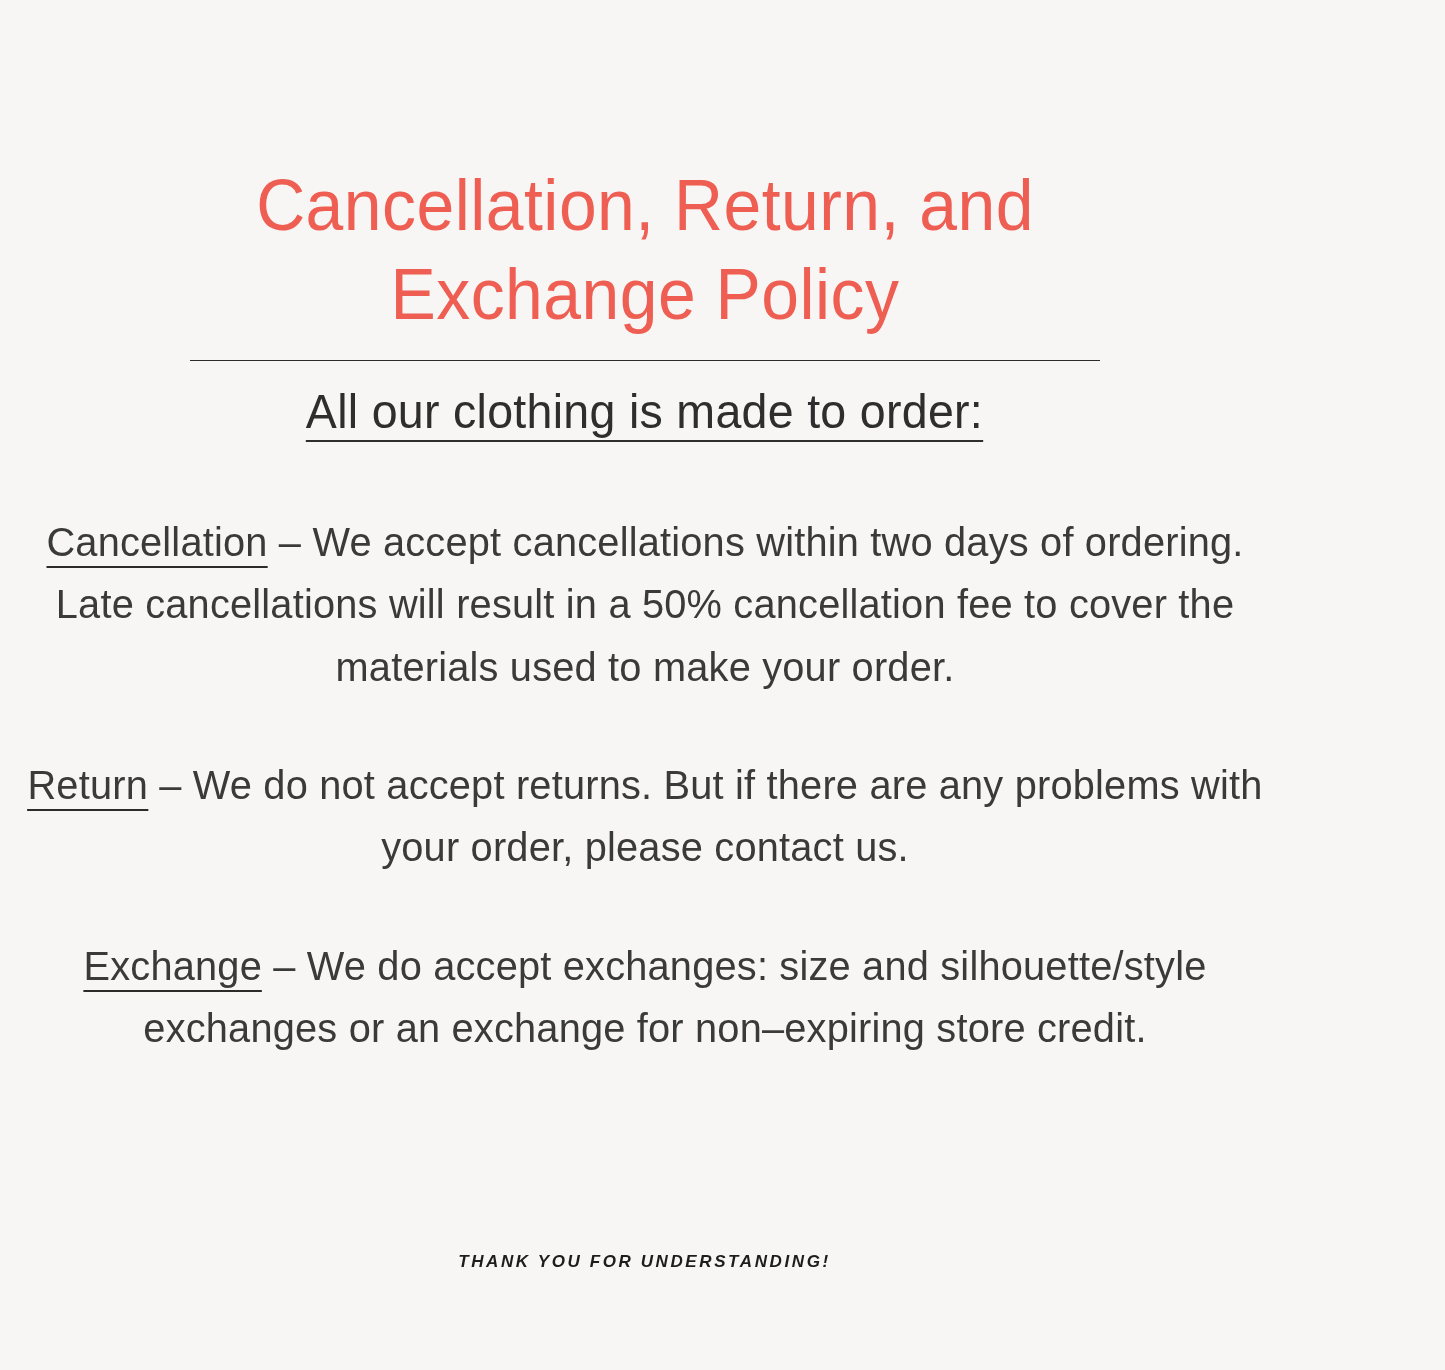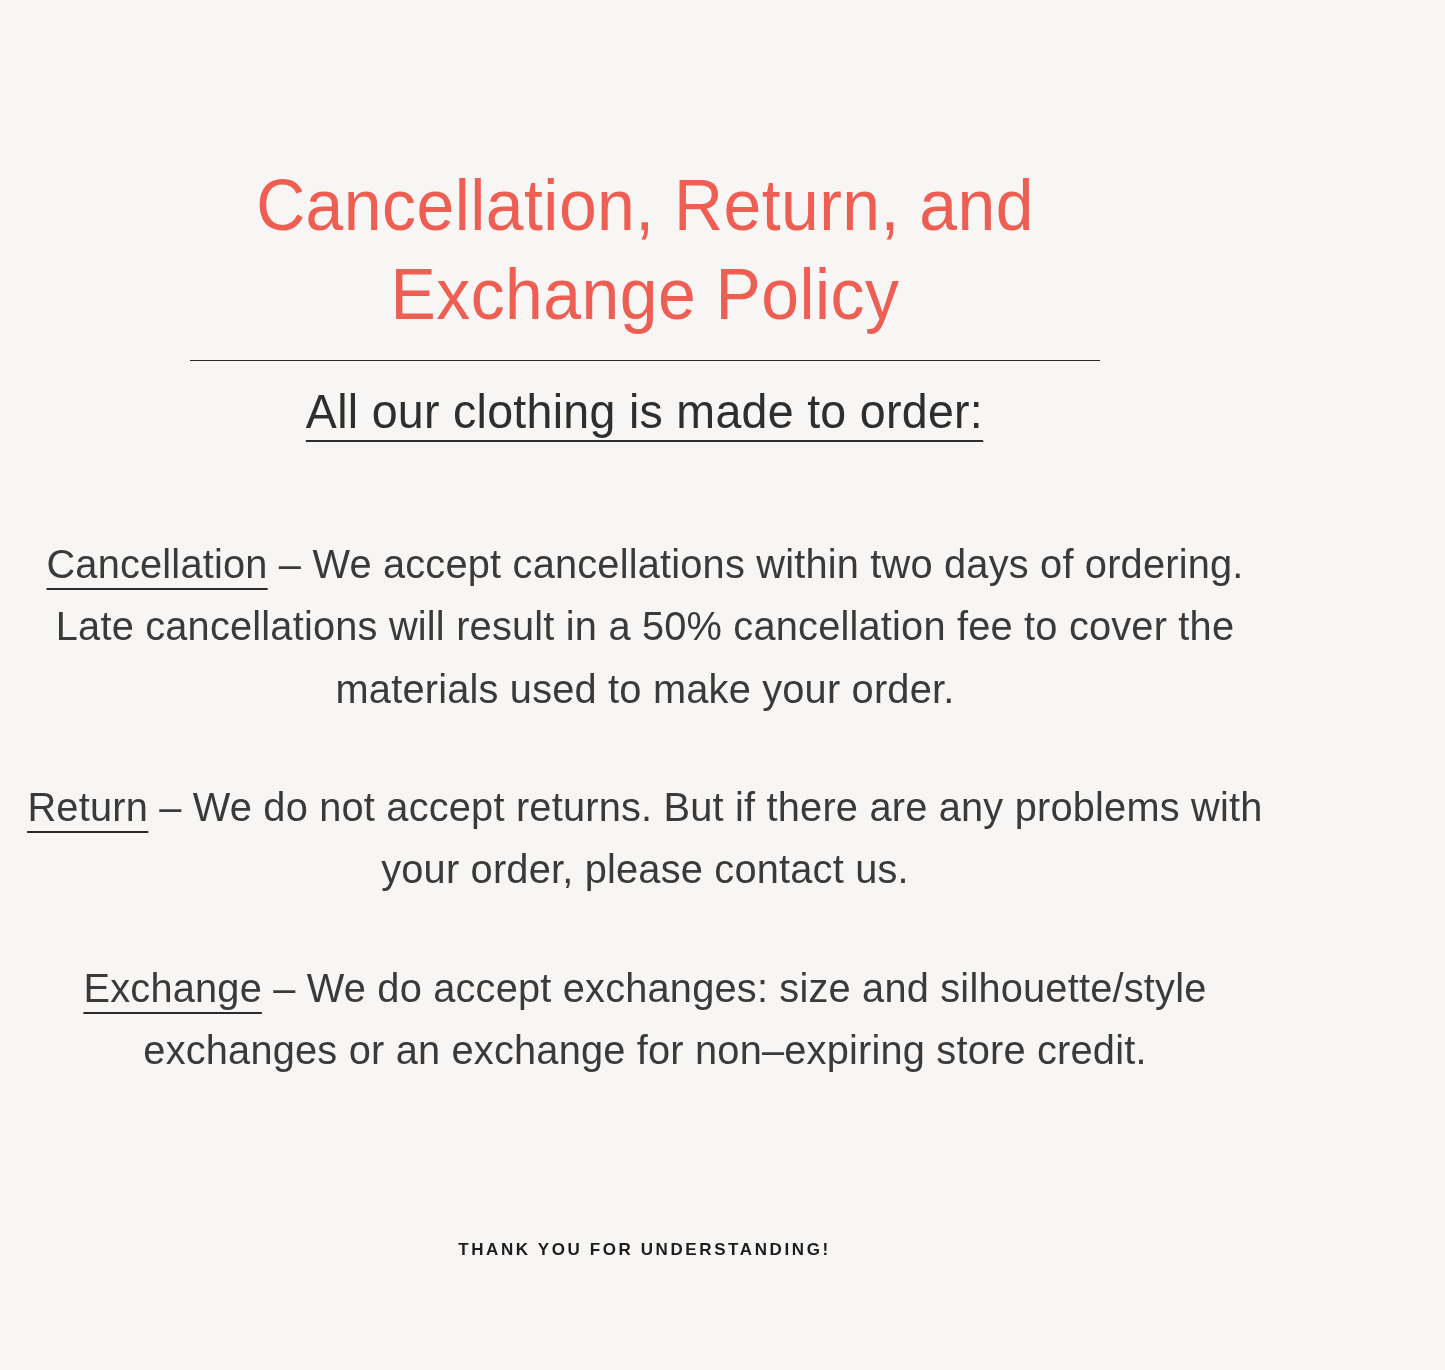--- a/index.html
+++ b/index.html
@@ -57,21 +57,21 @@
     transform: scaleX(0.95);
   }
   .subtitle .u {
     border-bottom: 2px solid #2e2e2e;
     padding-bottom: 2px;
   }
 
   
   .body-block {
     width: 1290px;
-    margin-top: 94px;
+    margin-top: 72px;
     text-align: center;
   }
   .para {
     font-size: 41px;
     font-weight: 300;
     line-height: 1.52;
     color: #3a3a3a;
     letter-spacing: 0.2px;
     margin: 0 0 56px 0;
     transform: scaleX(0.97);
@@ -80,22 +80,23 @@
   .kw {
     border-bottom: 2px solid #2b2b2b;
     padding-bottom: 1px;
   }
 
   
   .footer {
     position: absolute;
     left: 0;
     right: 0;
-    bottom: 110px;
+    bottom: 98px;
     text-align: center;
+    font-style: italic;
   }
   .footer-line1 {
     font-size: 17px;
     font-weight: 700;
     letter-spacing: 2.6px;
     color: #1d1d1d;
   }
   .footer-line2 {
     font-size: 16px;
     font-weight: 700;

